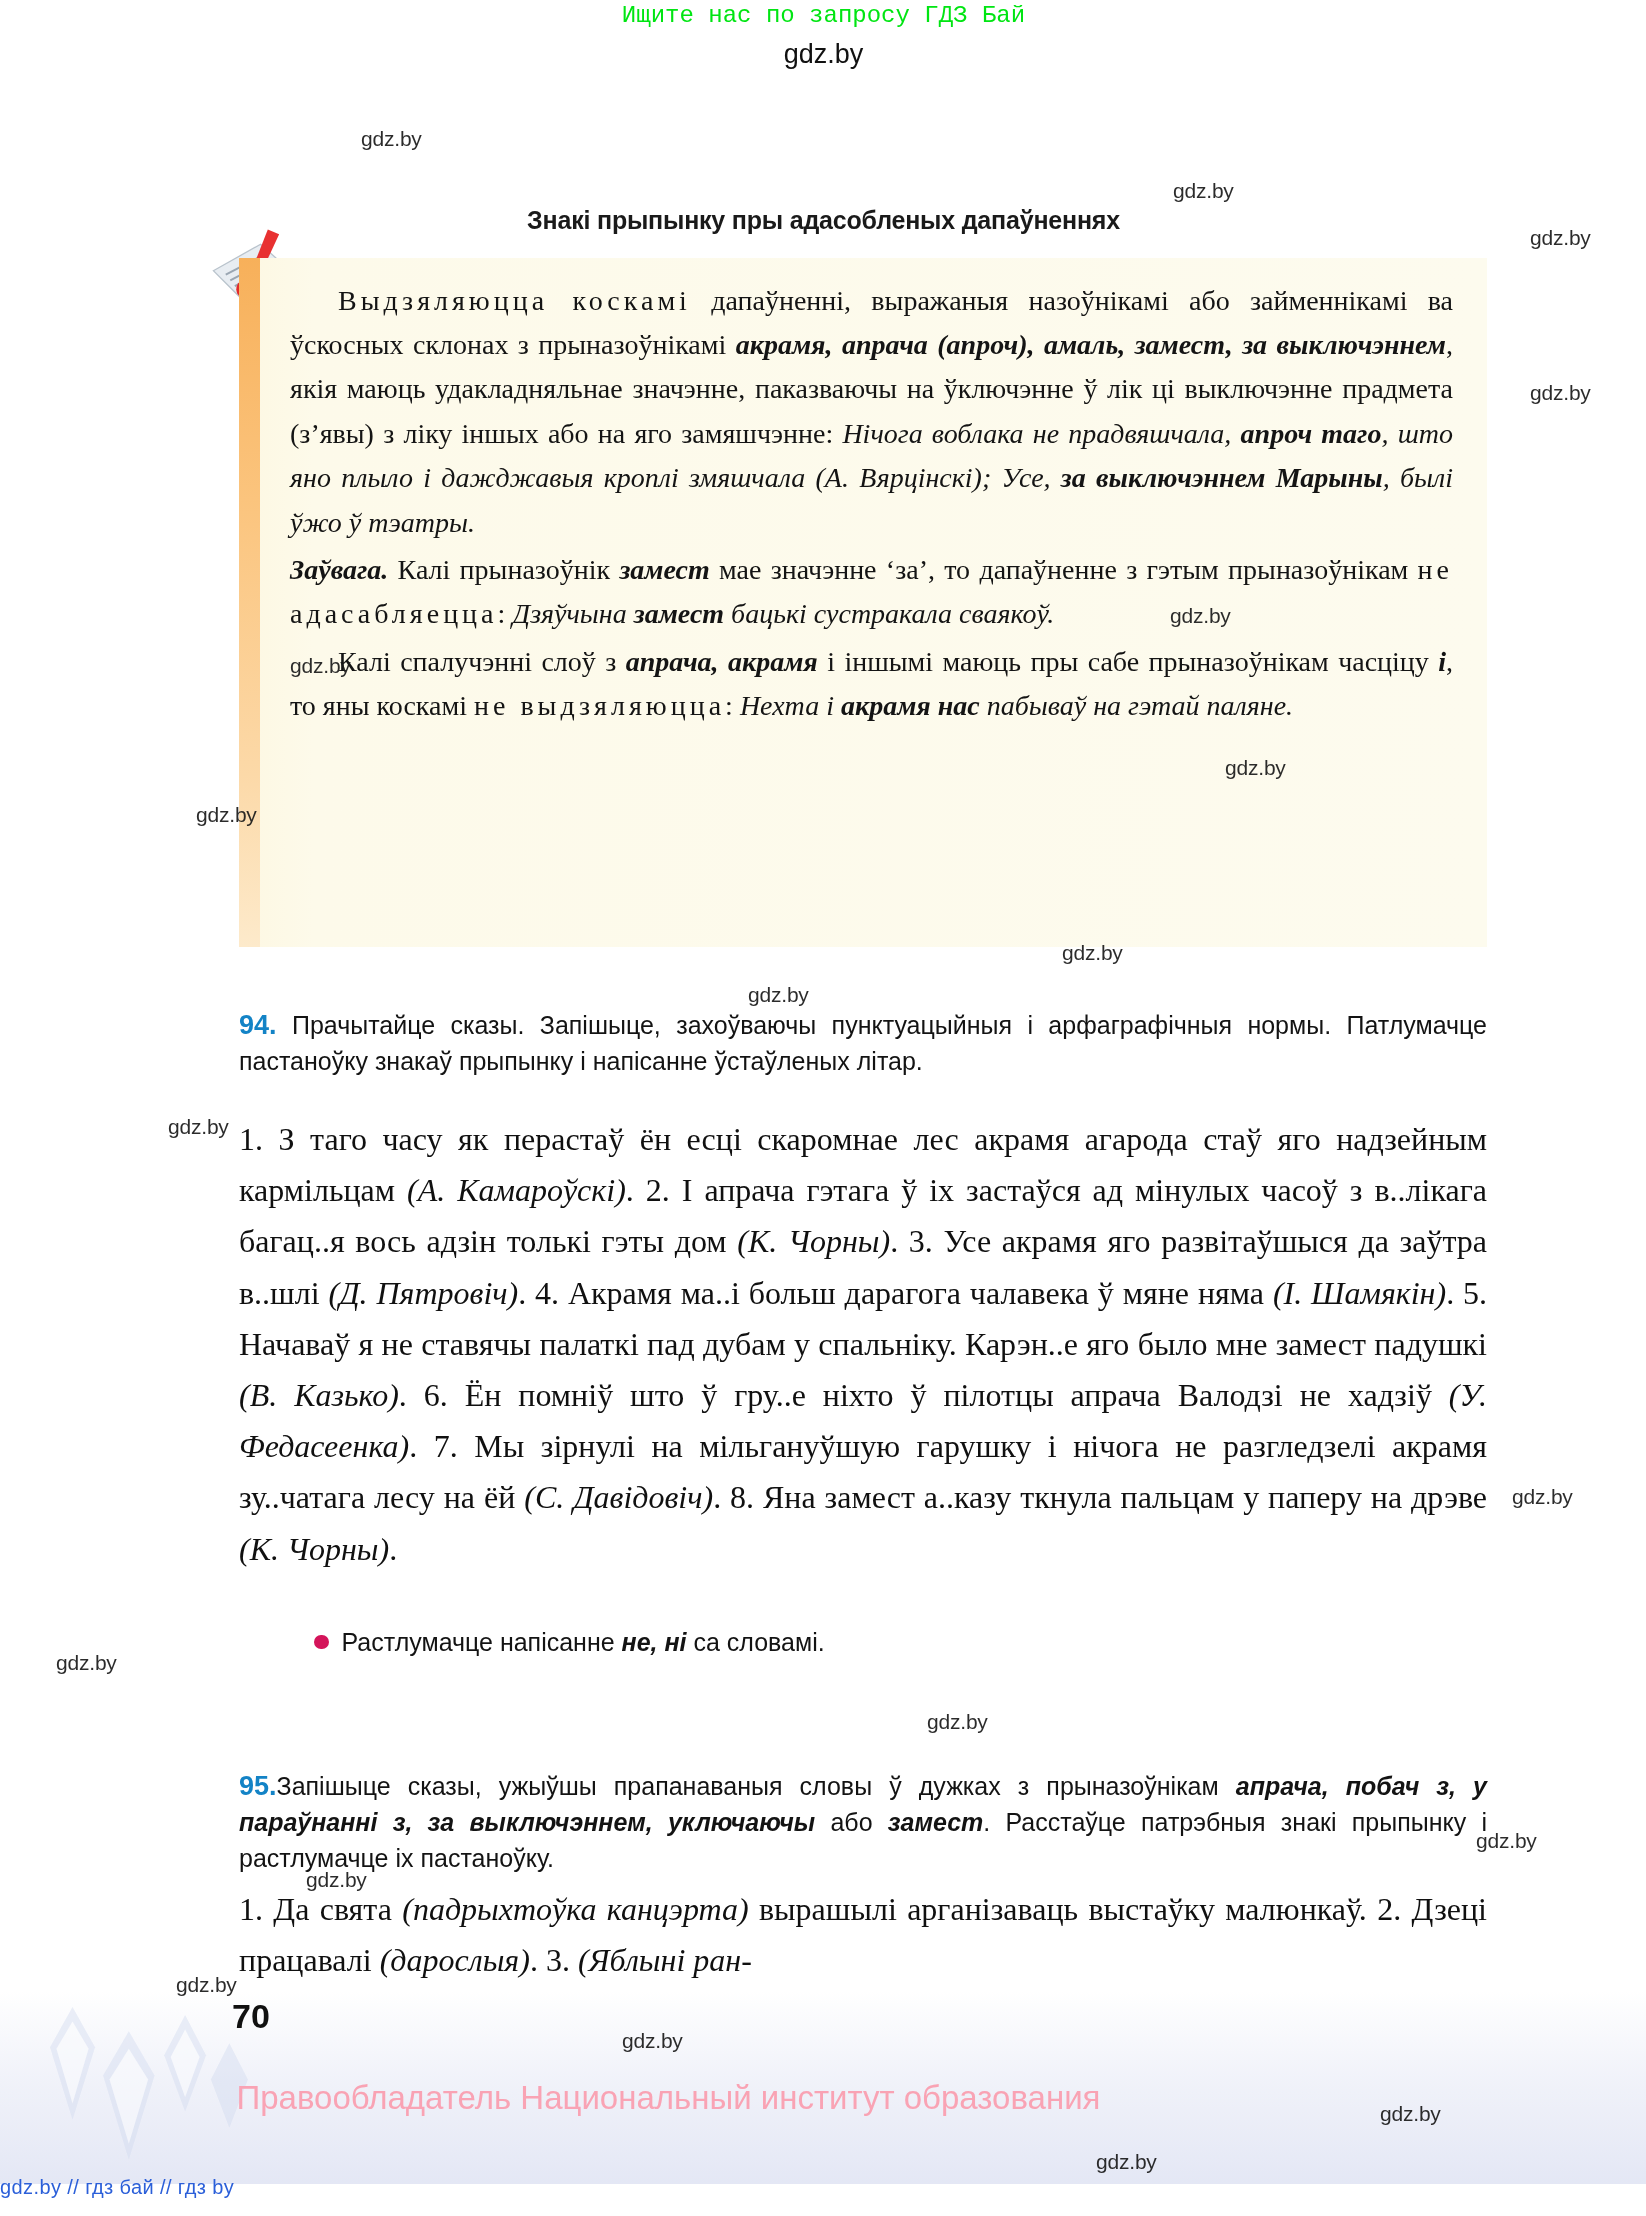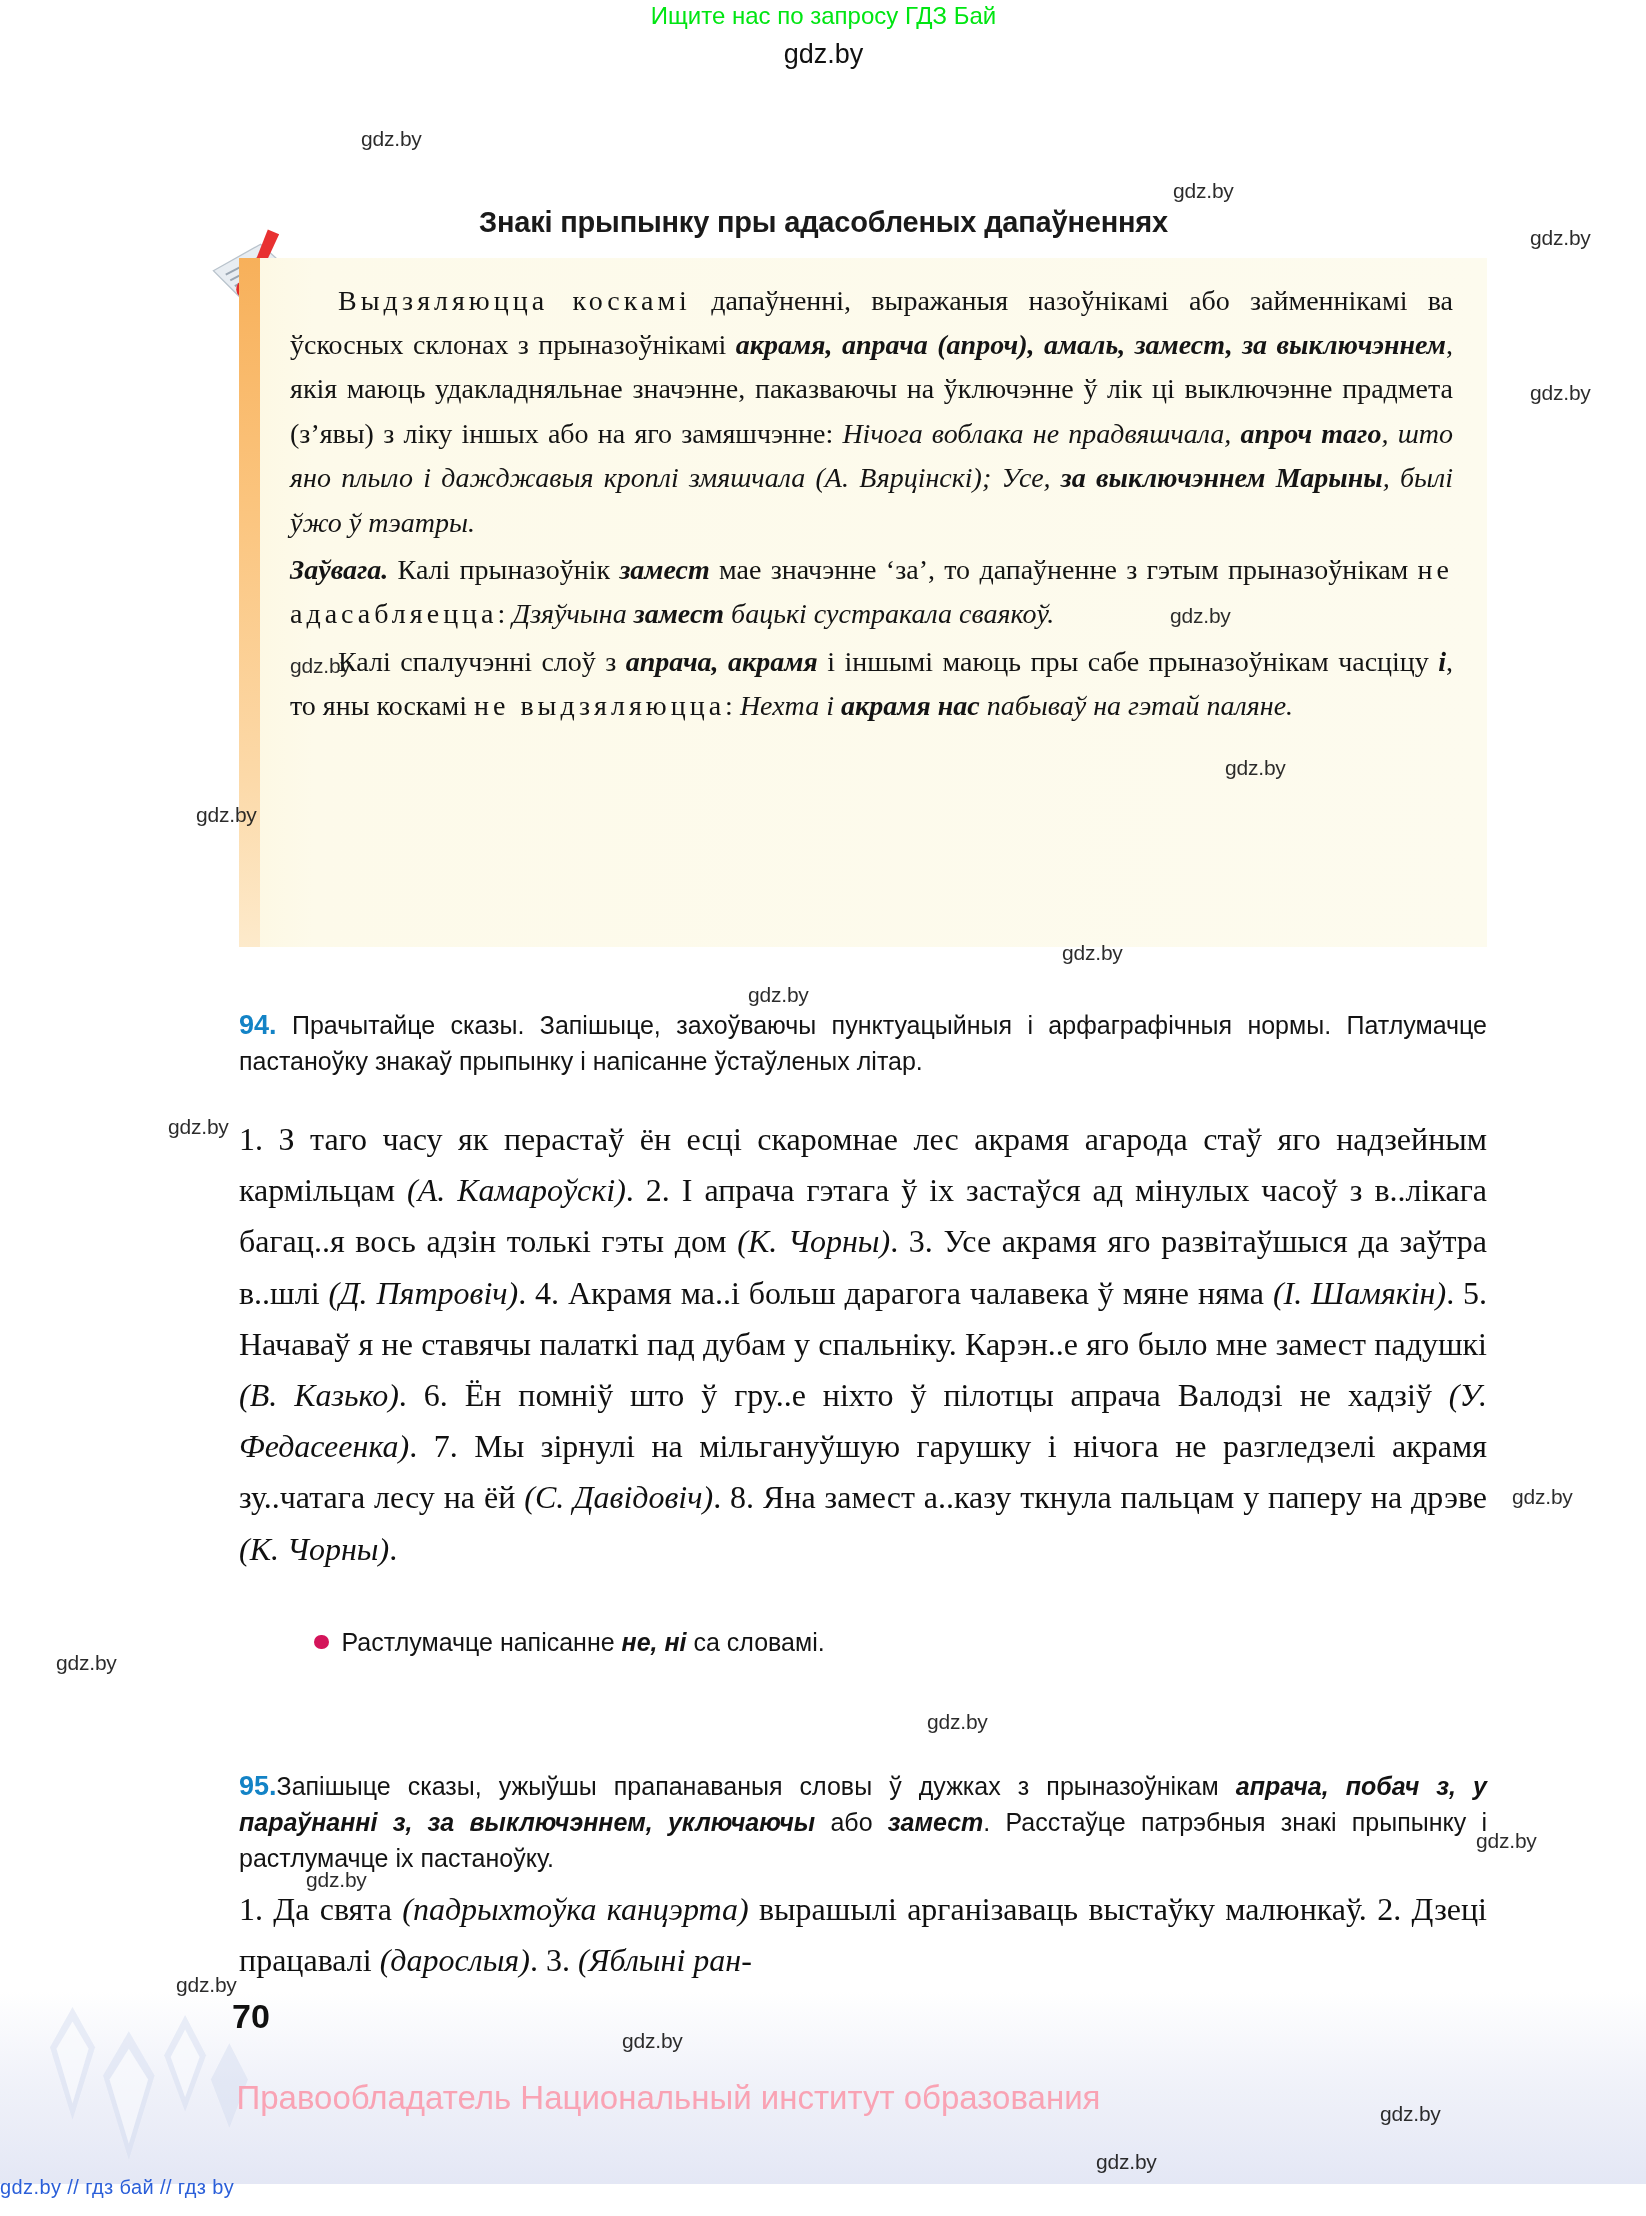--- a/index.html
+++ b/index.html
@@ -26,21 +26,21 @@
     letter-spacing: -0.2px;
   }
 
   
   .promo {
     position: absolute;
     top: 1.6px;
     left: 0;
     width: 1647px;
     text-align: center;
-    font-family: Liberation Sans, sans-serif;
+    font-family: Liberation Mono, monospace;
     font-size: 24px;
     color: #00e512;
     white-space: nowrap;
   }
   .promo-sub {
     position: absolute;
     top: 39px;
     left: 0;
     width: 1647px;
     text-align: center;
@@ -51,21 +51,21 @@
 
   
   .page-title {
     position: absolute;
     top: 206px;
     left: 0;
     width: 1647px;
     text-align: center;
     font-family: "Liberation Sans", sans-serif;
     font-weight: bold;
-    font-size: 29px;
+    font-size: 25px;
     color: #1a1a1a;
     letter-spacing: -0.2px;
   }
 
   
   .rulebox {
     position: absolute;
     left: 239px;
     top: 258px;
     width: 1248px;

